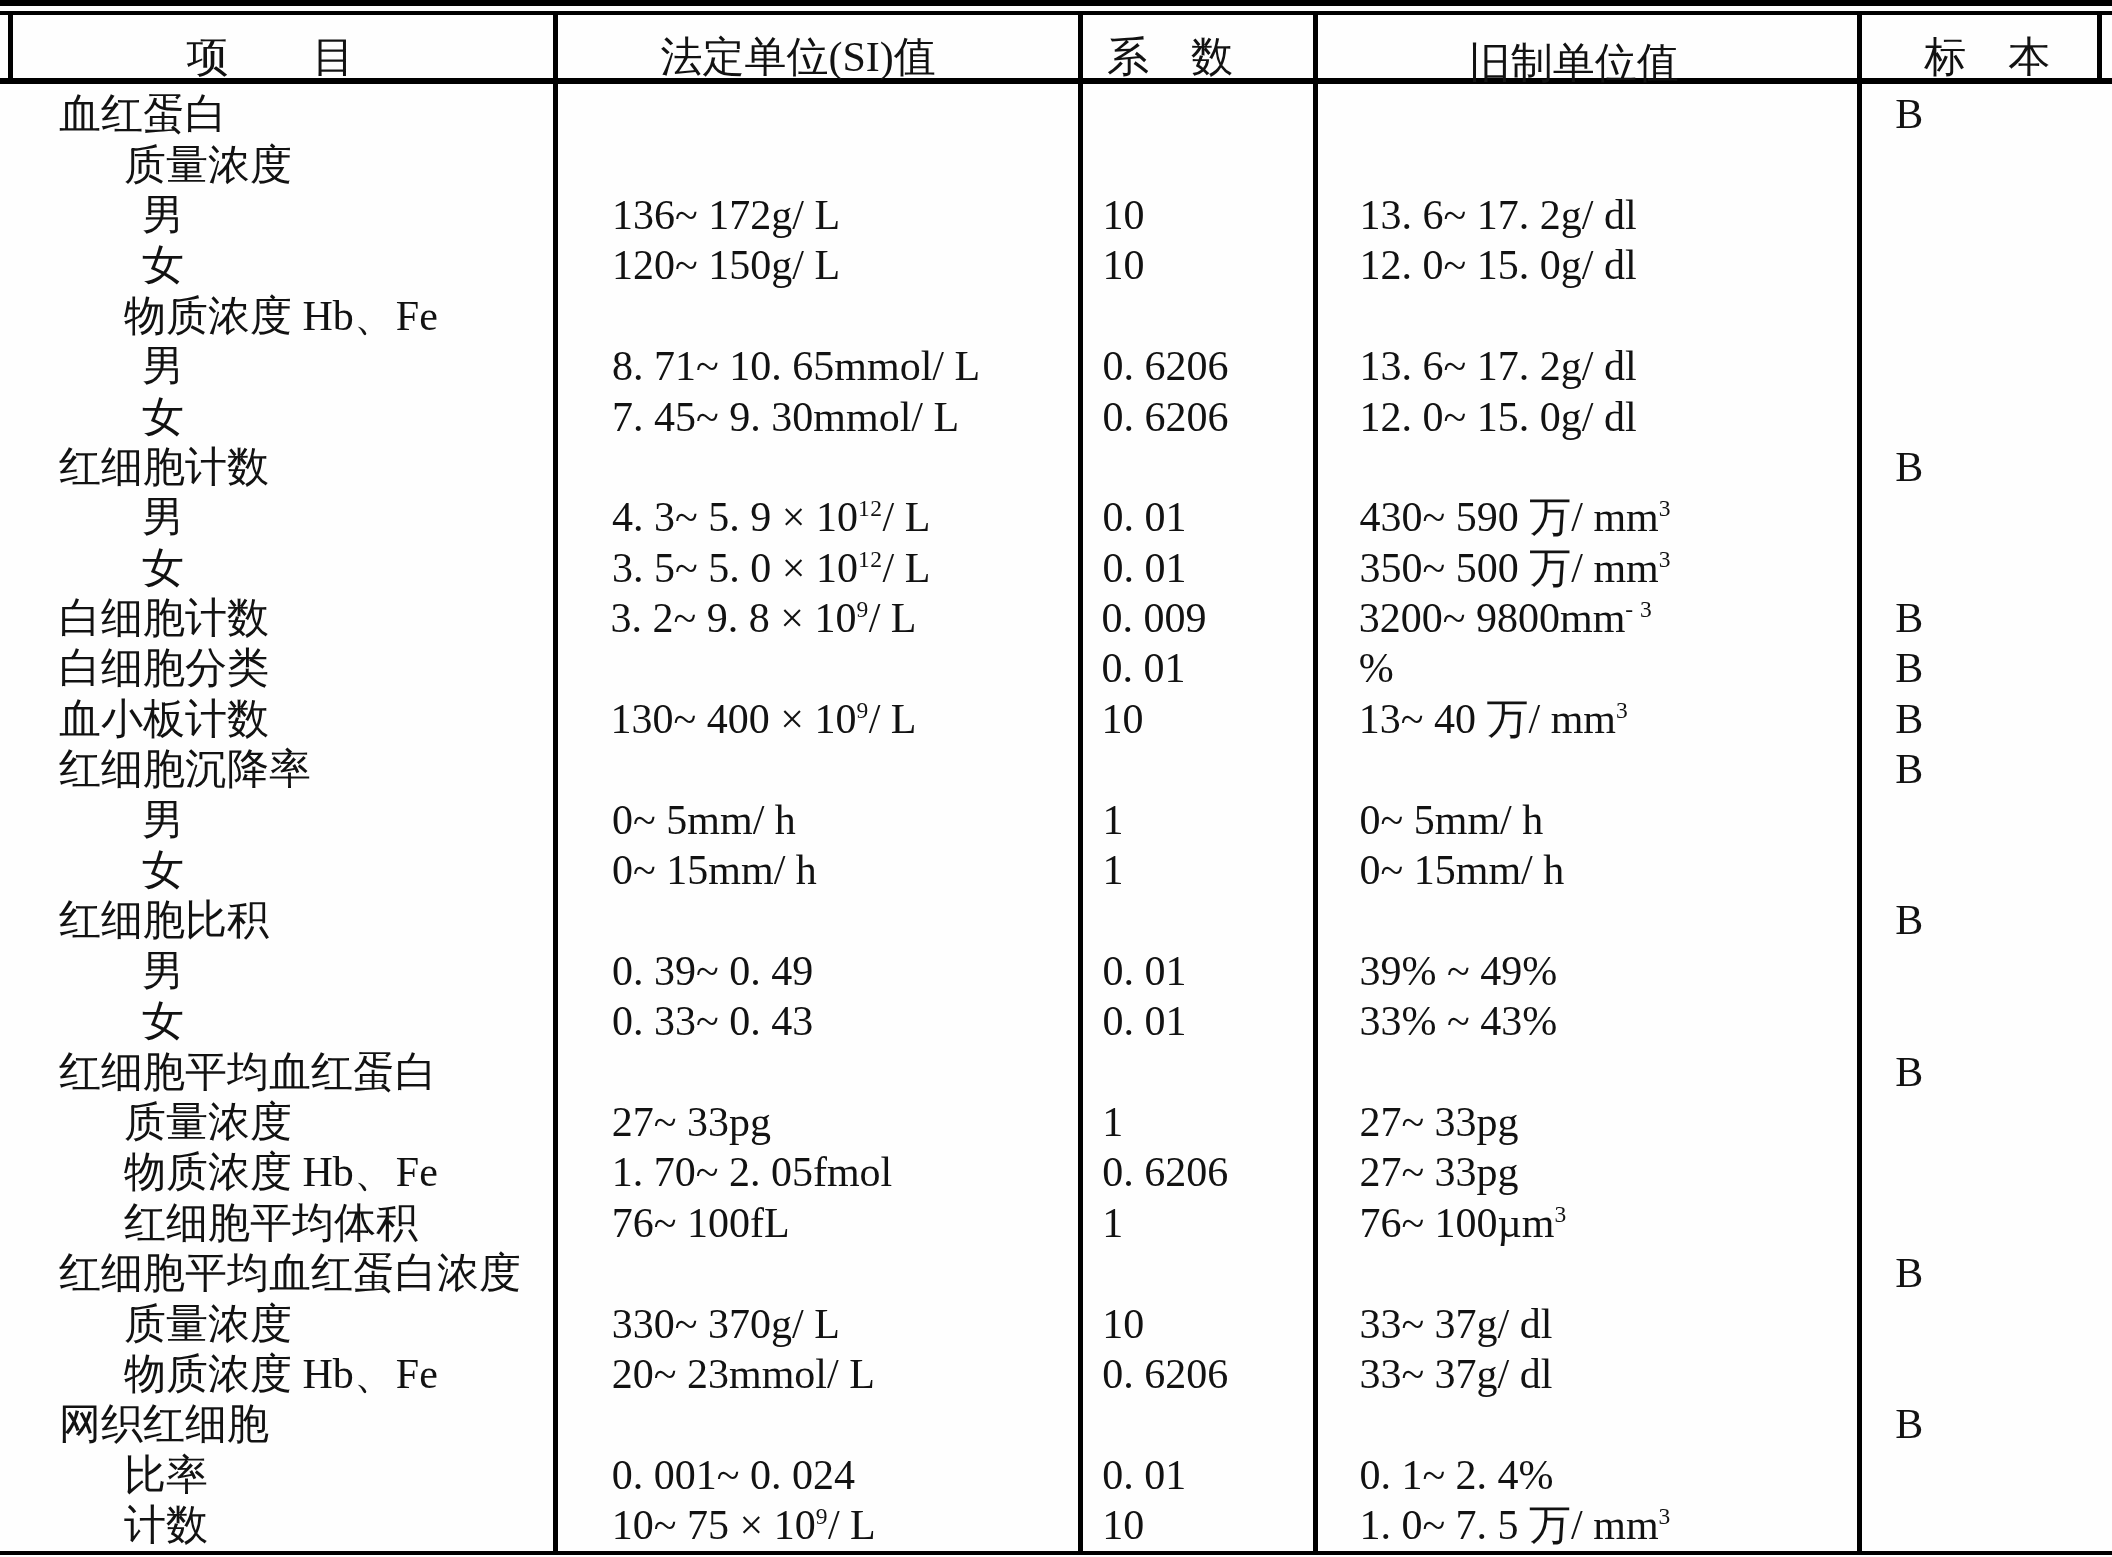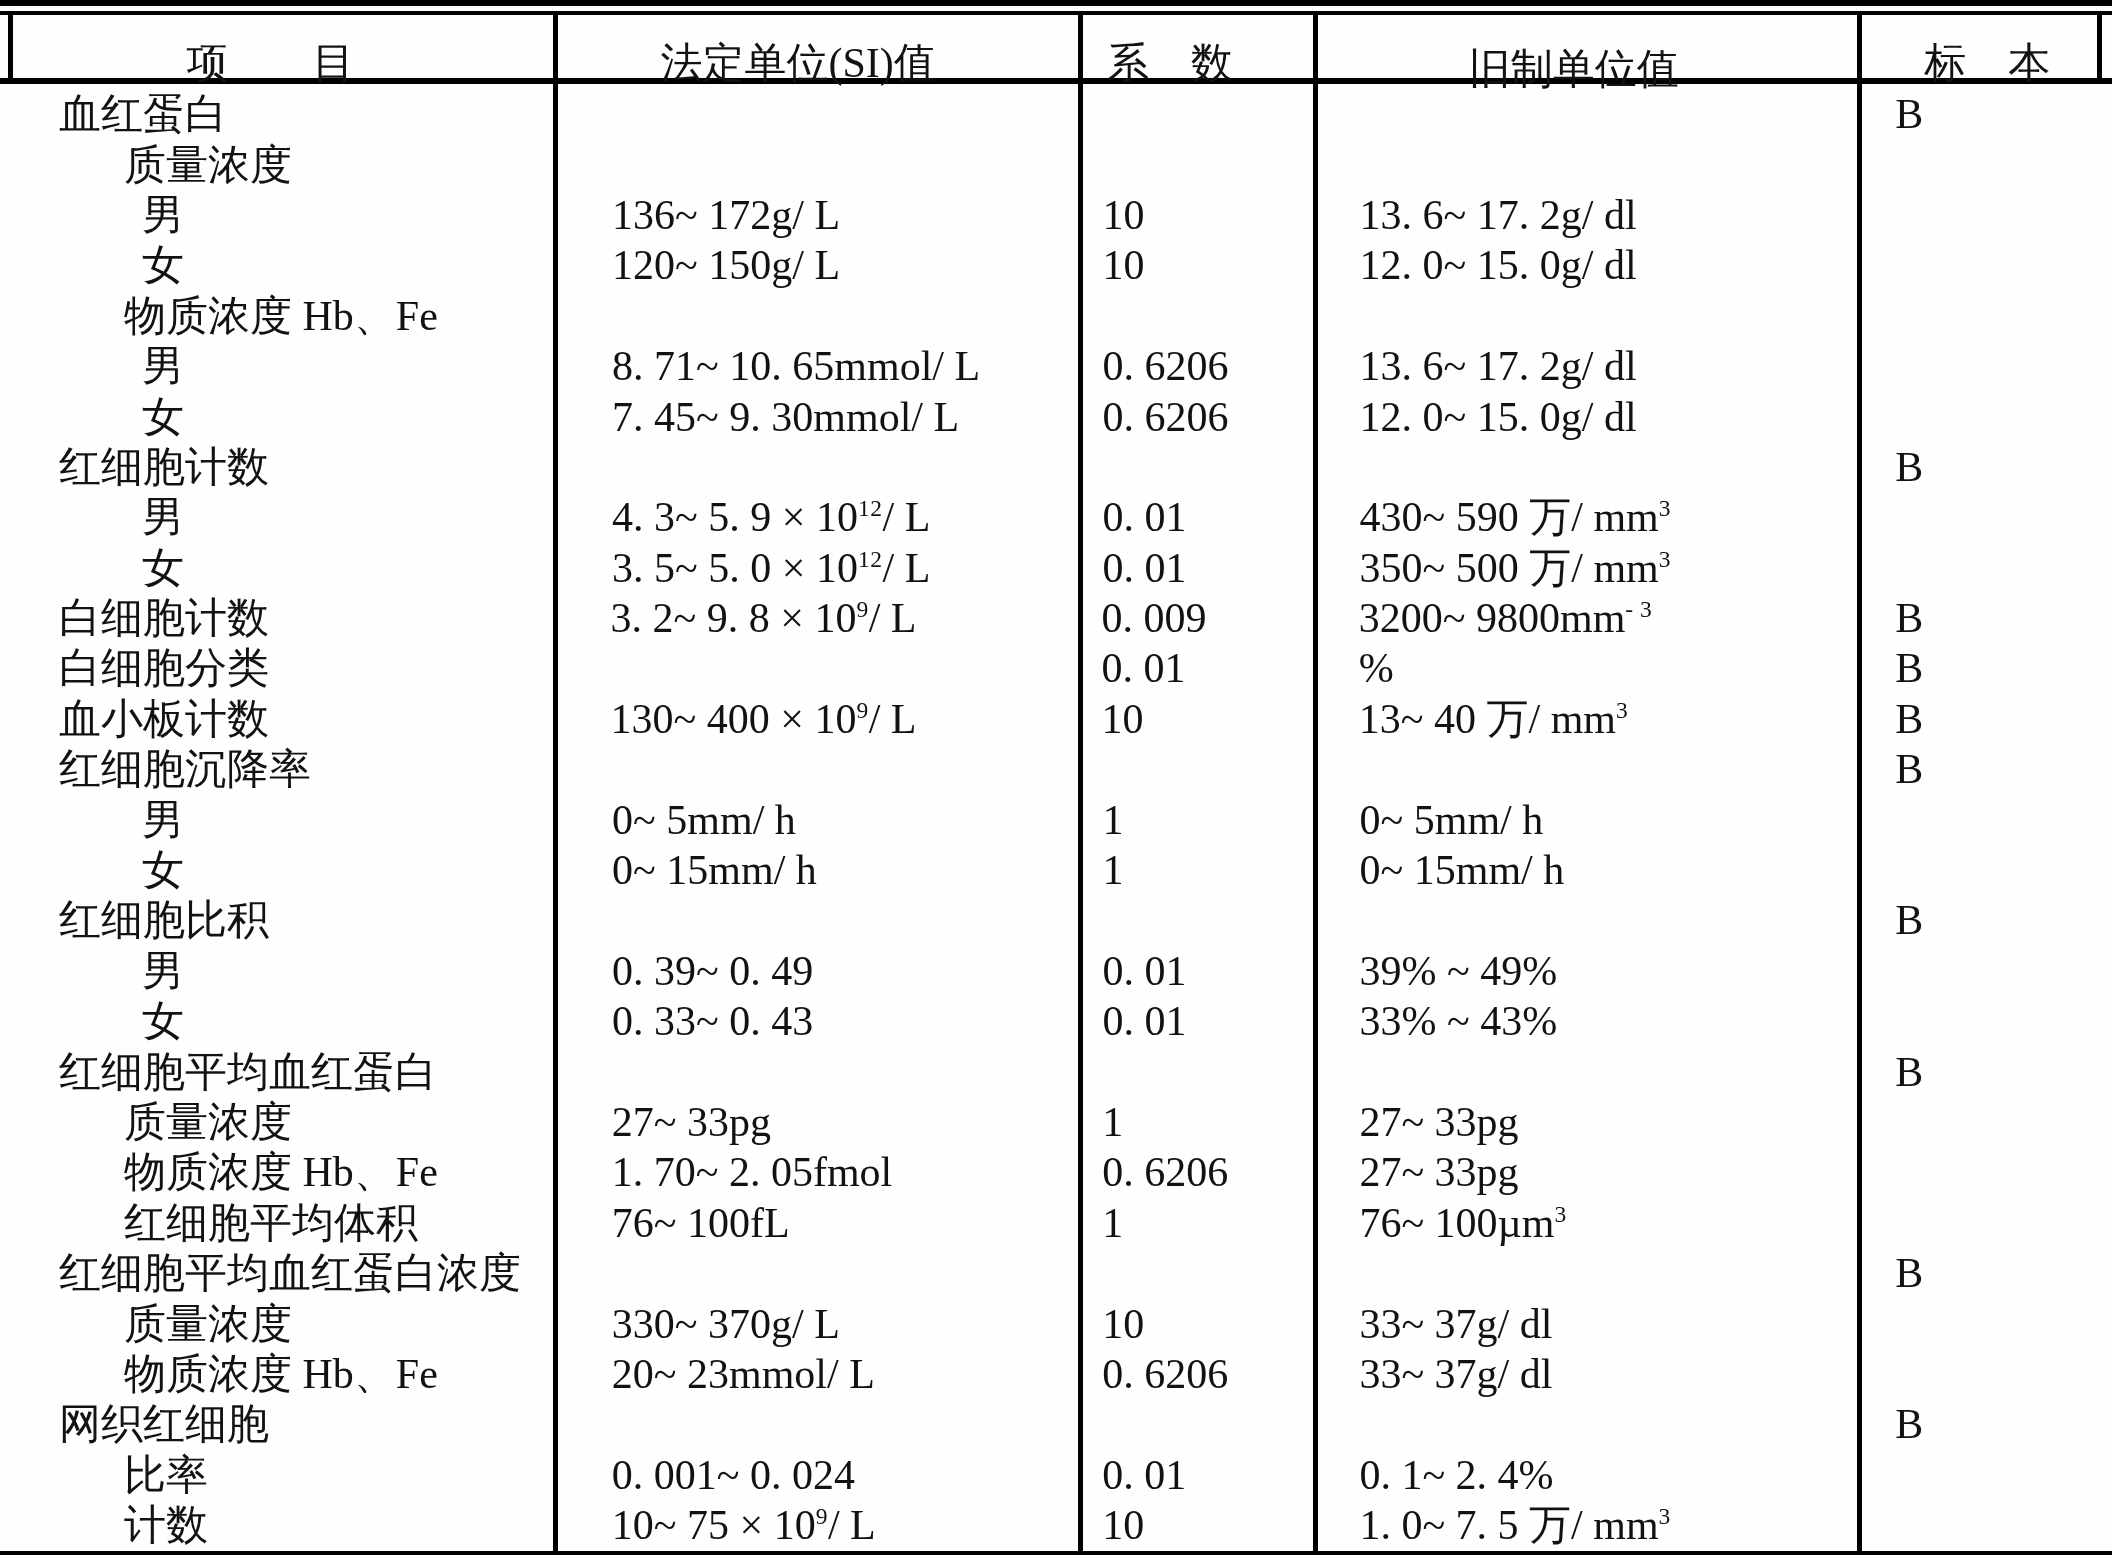--- a/index.html
+++ b/index.html
@@ -19,21 +19,21 @@
   .vline{position:absolute;width:5px;background:#000;top:11px;height:1541px;}
   .v1{left:553px;}
   .v2{left:1078px;}
   .v3{left:1313px;}
   .v4{left:1857px;}
   .vedge{position:absolute;width:5px;background:#000;top:11px;height:72px;}
   .vleft{left:8px;}
   .vright{left:2097px;}
 
   .header-row{
-    position:absolute;top:31px;left:0;width:2112px;height:63px;
+    position:absolute;top:25px;left:0;width:2112px;height:63px;
     display:flex;align-items:center;
   }
   .hcell{
     box-sizing:border-box;text-align:center;
     font-size:42px;line-height:1;white-space:nowrap;
   }
   .hc1{width:553px;}
   .hc2{width:525px;}
   .hc3{width:235px;}
   .hc4{width:590px;margin-top:12px;}

